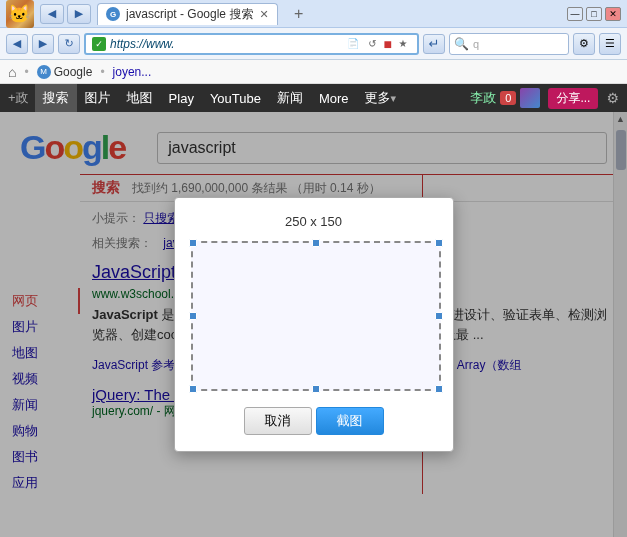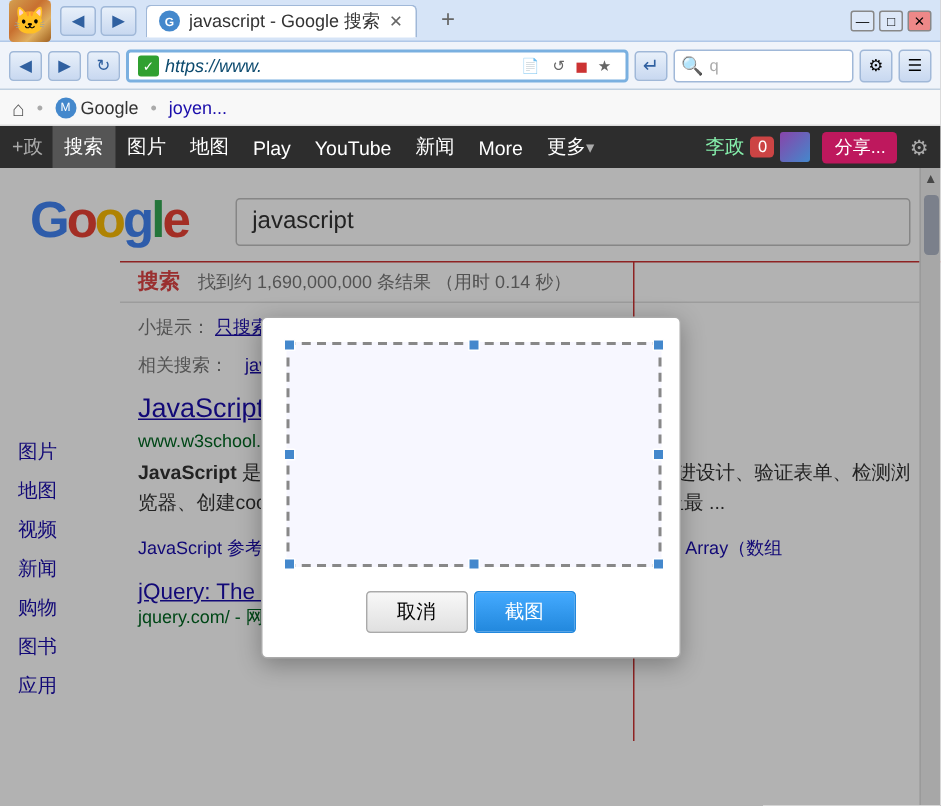--- a/index.html
+++ b/index.html
@@ -346,20 +346,21 @@
     </div>
 
     <div class="red-line-h" style="top:62px;left:80px;"></div>
 
     <div class="search-controls" style="margin-left:80px;padding:4px 12px;">
       <span class="sc-label">搜索</span>
       <span class="sc-result">找到约 1,690,000,000 条结果 （用时 0.14 秒）</span>
     </div>
 
     <div class="left-sidebar" style="position:absolute;left:0;top:168px;width:80px;">
+      <div class="ls-item active">网页</div>
       <div class="ls-item">图片</div>
       <div class="ls-item">地图</div>
       <div class="ls-item">视频</div>
       <div class="ls-item">新闻</div>
       <div class="ls-item">购物</div>
       <div class="ls-item">图书</div>
       <div class="ls-item">应用</div>
     </div>
 
     <div class="main-content" style="margin-left:80px;padding:4px 20px 4px 12px;margin-top:4px;">
@@ -403,20 +404,21 @@
 
     <div class="red-line-v" style="left:422px;top:62px;height:320px;"></div>
 
     <div class="scrollbar-right">
       <span class="scroll-arrow">▲</span>
       <div class="scroll-thumb"></div>
     </div>
 
     <div class="modal-overlay">
       <div class="modal-box">
+        <div class="modal-size-label">250 x 150</div>
         <div class="selection-box-visual">
           <div class="selection-handle handle-tl"></div>
           <div class="selection-handle handle-tr"></div>
           <div class="selection-handle handle-bl"></div>
           <div class="selection-handle handle-br"></div>
           <div class="selection-handle handle-tm"></div>
           <div class="selection-handle handle-bm"></div>
           <div class="selection-handle handle-ml"></div>
           <div class="selection-handle handle-mr"></div>
         </div>

